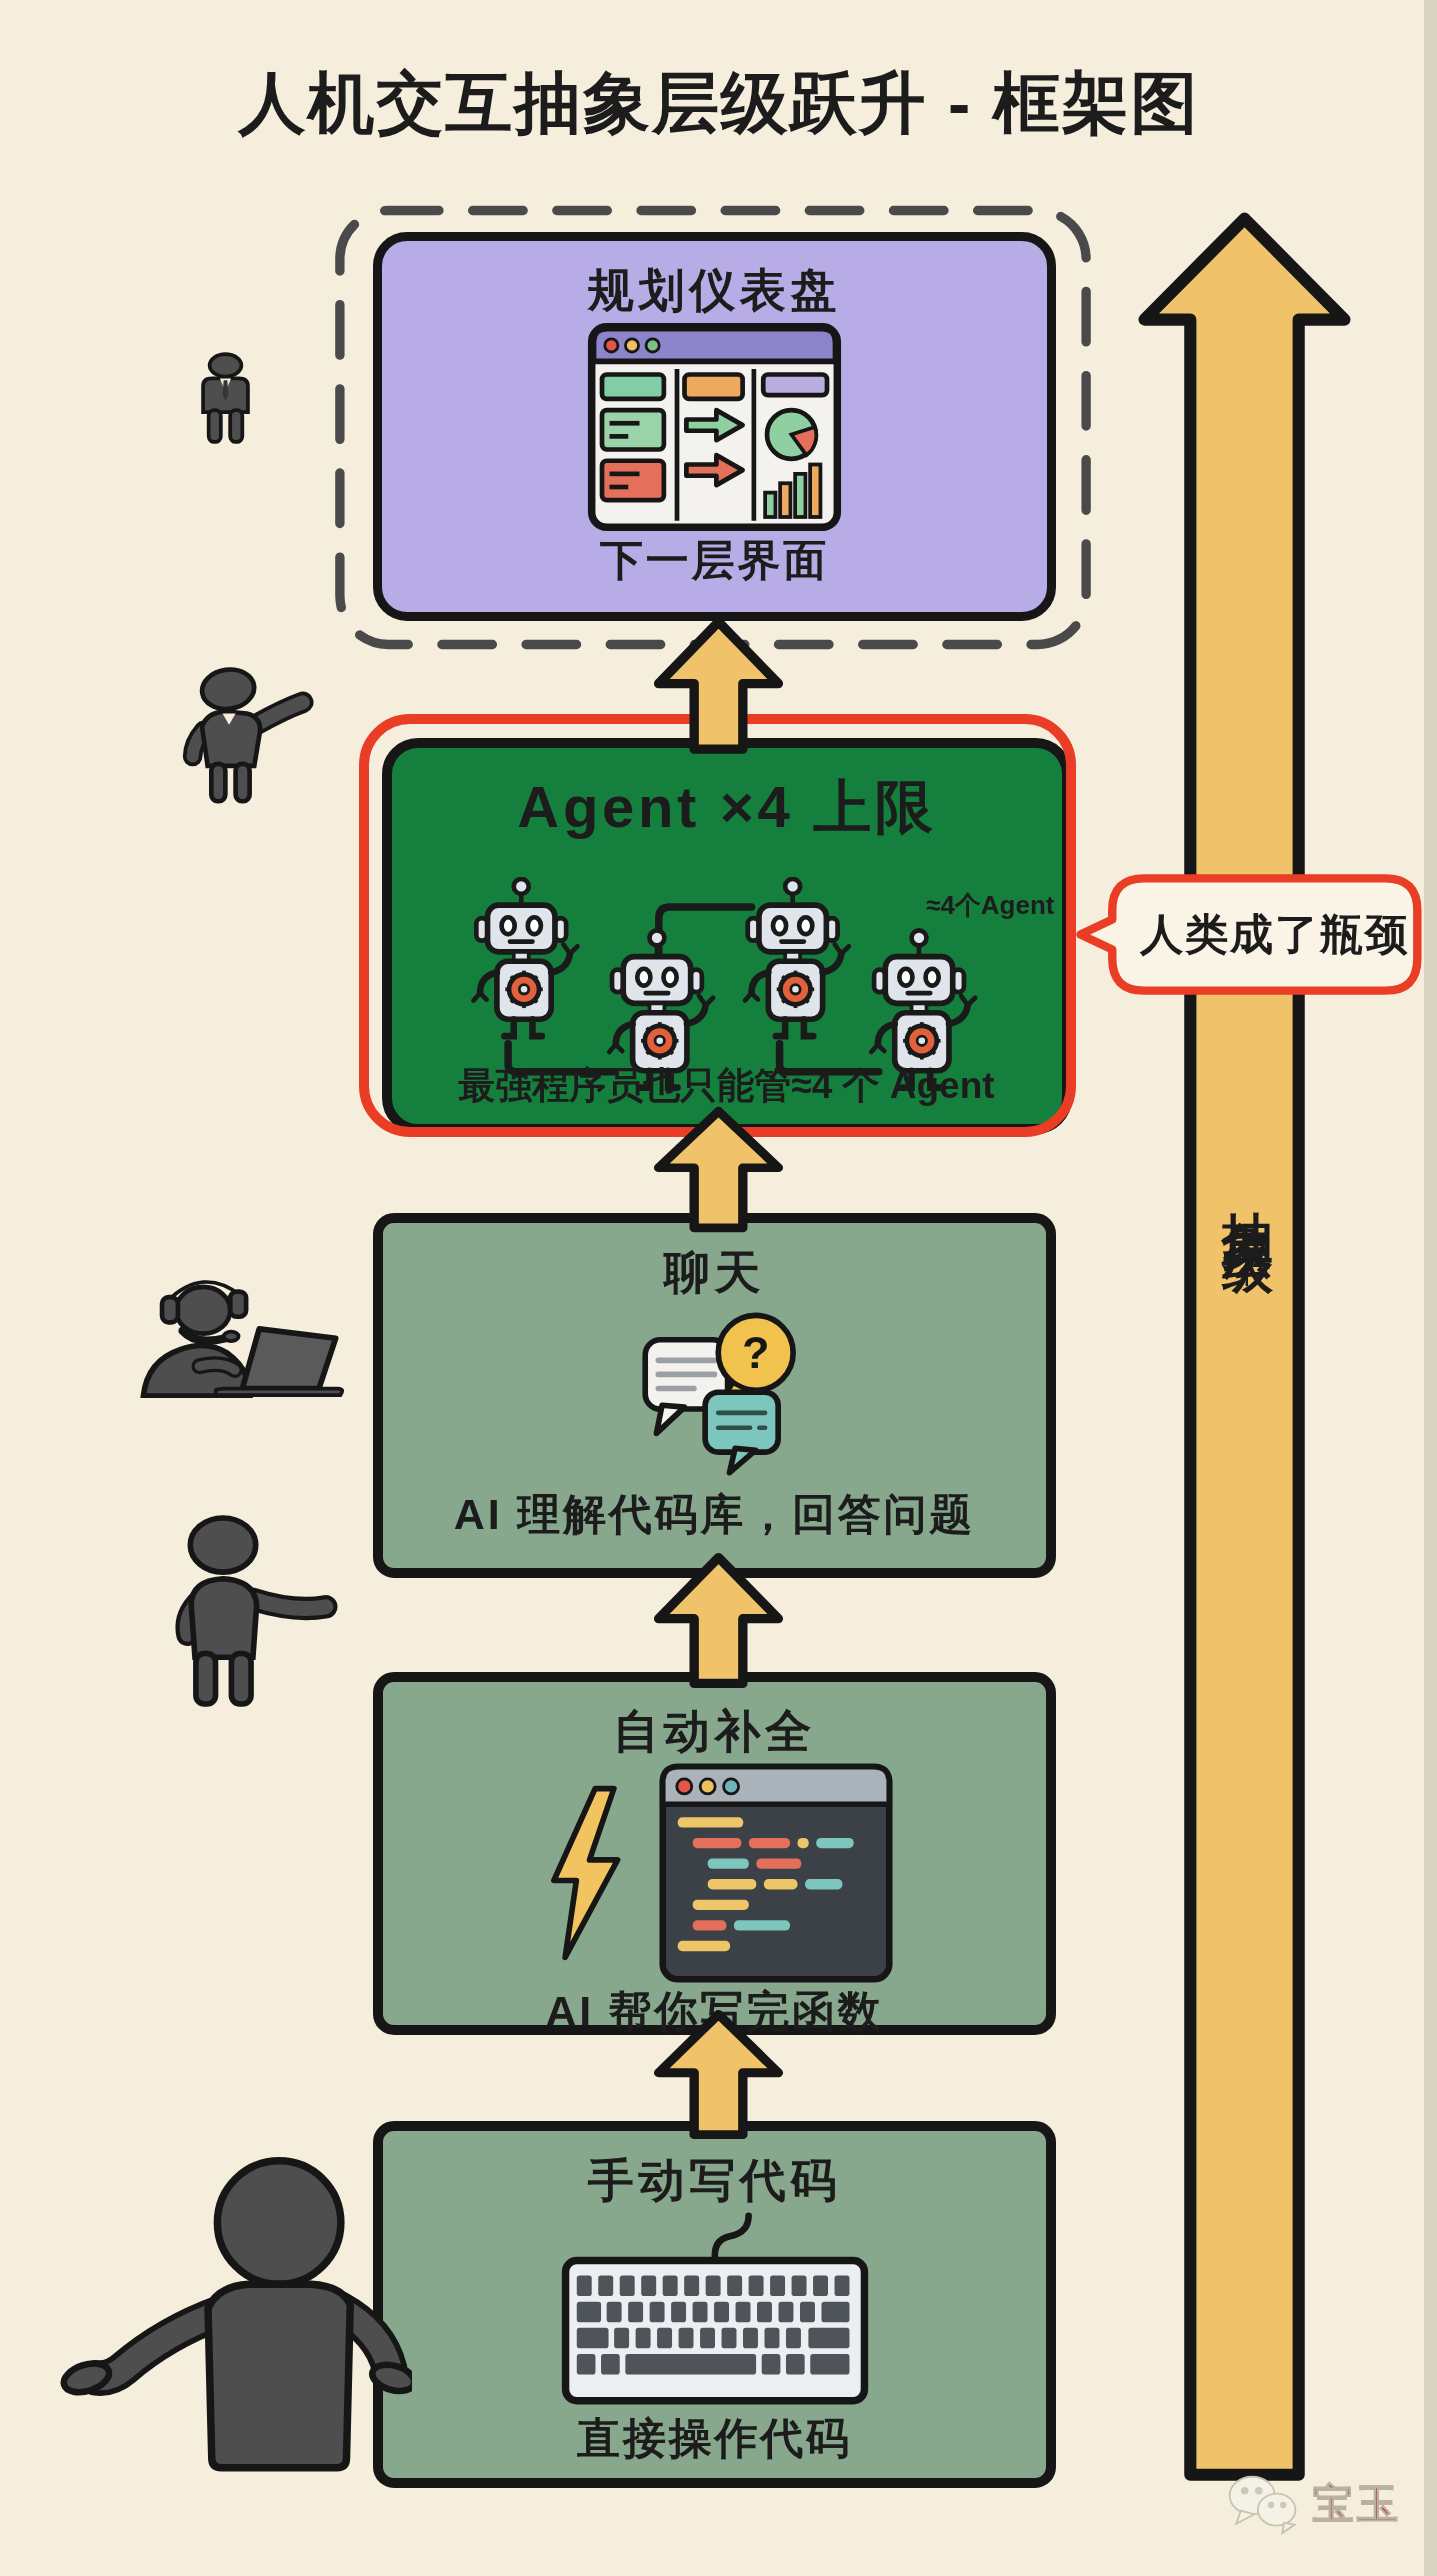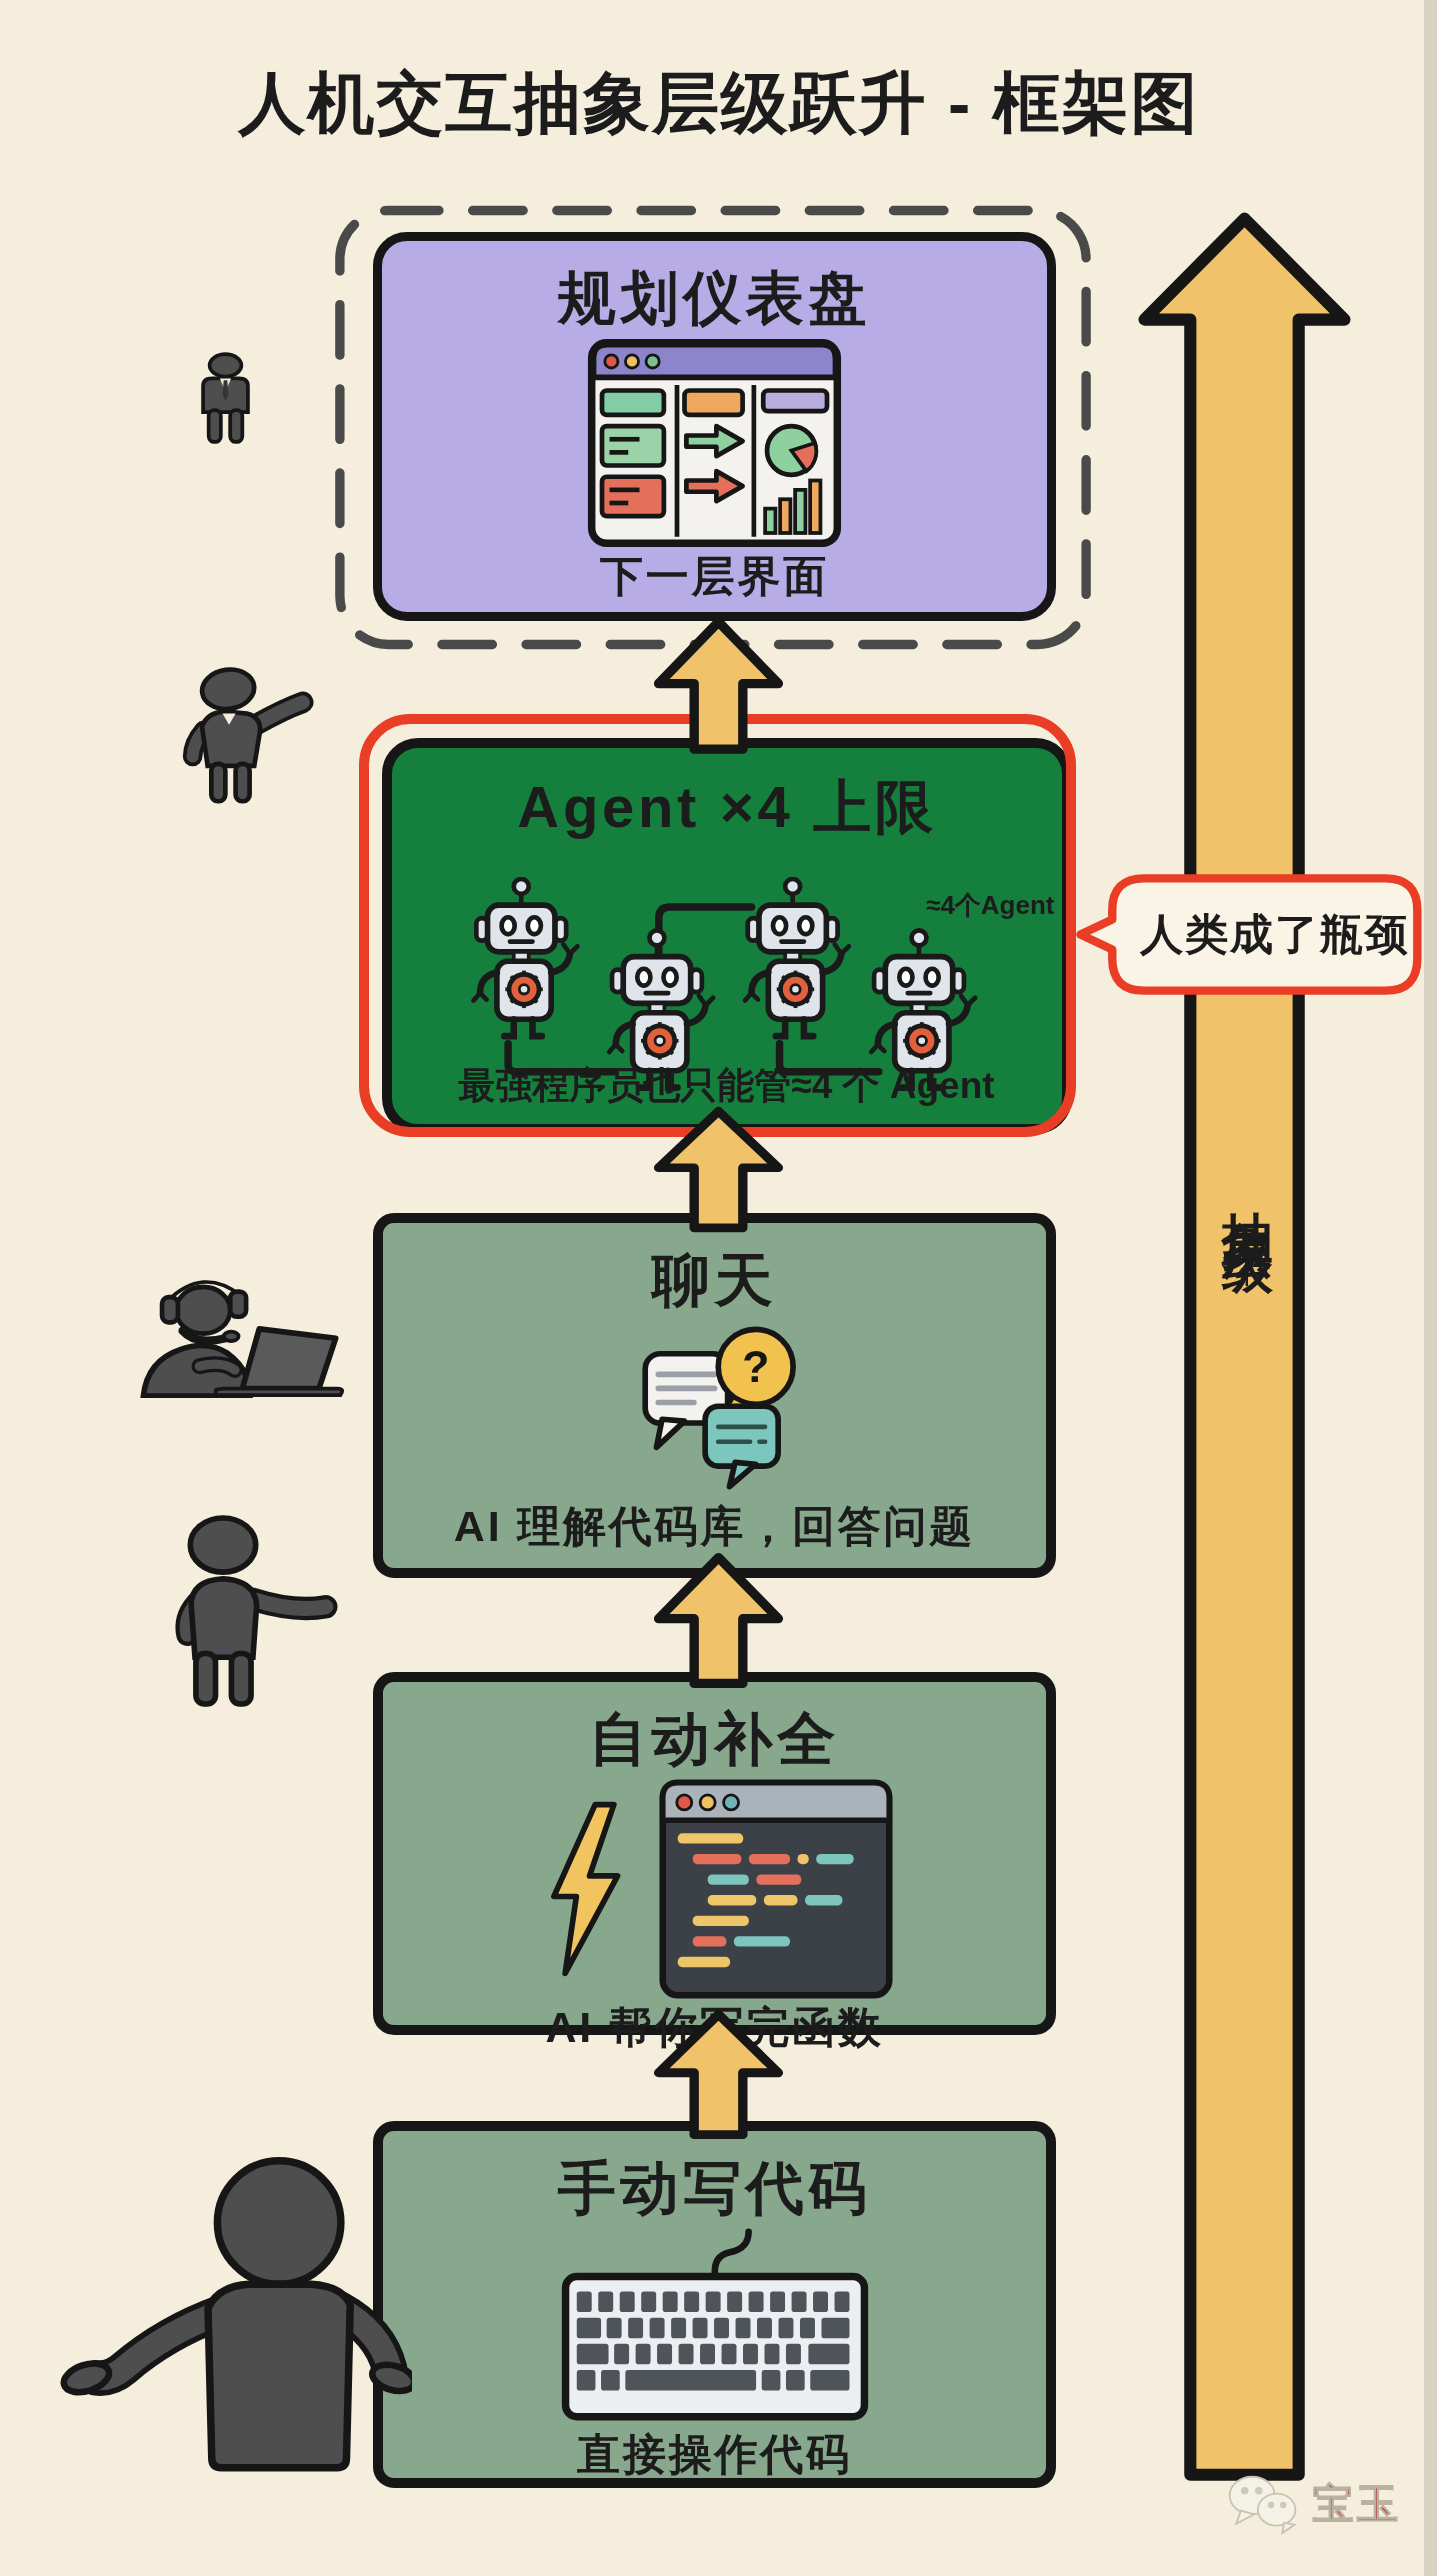--- a/index.html
+++ b/index.html
@@ -7,21 +7,21 @@
   .canvas{position:relative;width:1424px;height:2576px;background:#f5eedd;overflow:hidden;}
   .abs{position:absolute;}
   .txt{color:#1c1c1c;}
   .page-title{left:0;top:58px;width:1438px;text-align:center;font-size:67px;font-weight:900;letter-spacing:1.9px;z-index:15;}
   
   .box{box-sizing:border-box;z-index:20;display:flex;flex-direction:column;align-items:center;}
   .green-box{left:373px;width:683px;background:#88a88e;border:10.3px solid #161616;border-radius:21px;}
   .purple-box{left:373px;top:232px;width:683px;height:389px;background:#b7ace5;border:9.4px solid #161616;border-radius:34px;}
   .salmon-box{left:382px;top:738px;width:670px;height:376px;background:#15803d;border:10.3px solid #161616;border-radius:36px;position:absolute;}
   .ring{left:359px;top:714px;width:717px;height:423px;border:10.3px solid #e93d26;border-radius:51px;box-sizing:border-box;z-index:19;}
-  .lvl-title{font-size:58px;font-weight:900;letter-spacing:4.7px;margin-top:19px;text-align:center;}
+  .lvl-title{font-size:46px;font-weight:900;letter-spacing:4.7px;margin-top:19px;text-align:center;}
   .lvl-caption{font-size:43px;font-weight:800;letter-spacing:2.8px;text-align:left;}
   .grow{flex:1;display:flex;align-items:center;justify-content:center;}
   .icon-row{display:flex;flex-direction:row;align-items:center;gap:32px;}
   .agent-title{font-size:58px;font-weight:900;letter-spacing:3.7px;margin-top:20.6px;text-align:center;width:100%;}
   .agent-caption{position:absolute;left:0;right:1px;bottom:13px;font-size:37px;font-weight:900;letter-spacing:0;text-align:center;}
   .agent-annotation{position:absolute;right:7.5px;top:140px;font-size:26px;font-weight:900;}
   
   .bubble-wrap{left:1071px;top:869px;width:367px;height:131px;z-index:50;}
   .bubble-text{position:absolute;left:54px;top:0;width:300px;height:131px;display:flex;align-items:center;justify-content:center;font-size:43px;font-weight:900;letter-spacing:1.9px;}
   

